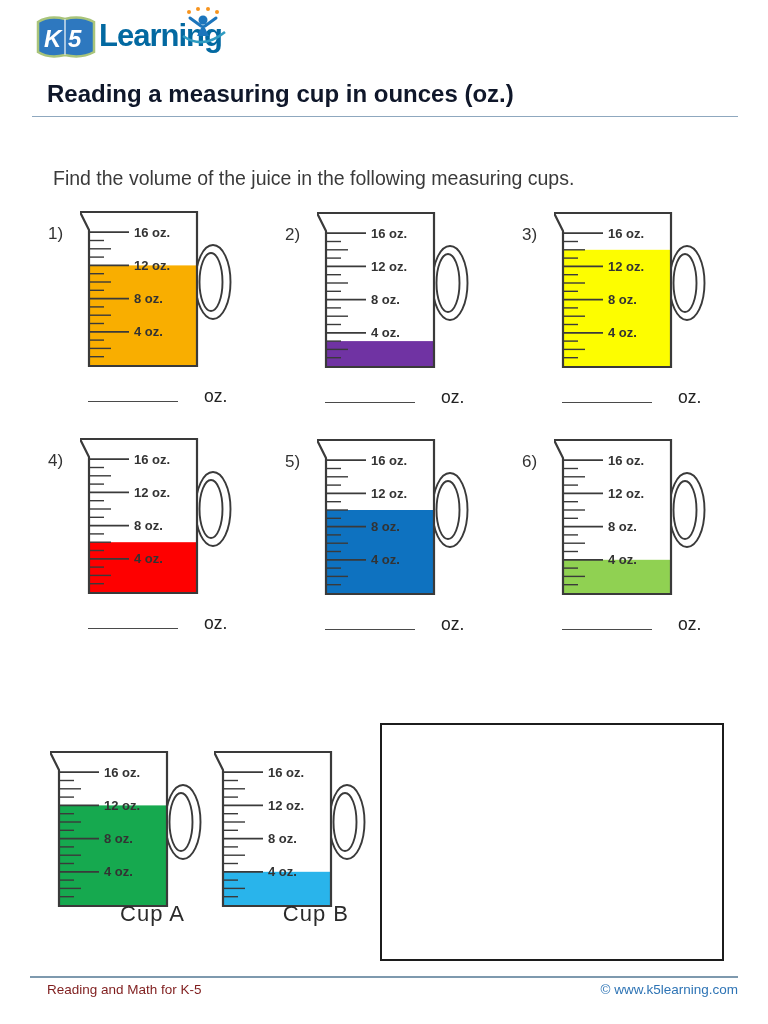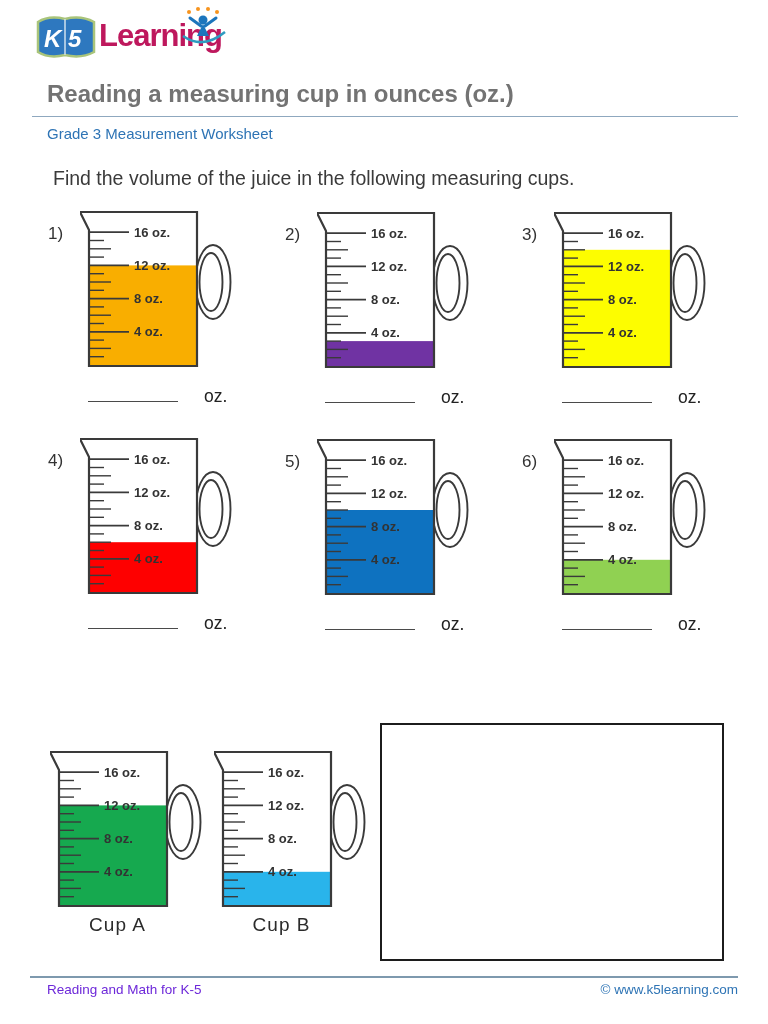--- a/index.html
+++ b/index.html
@@ -2,44 +2,44 @@
 <html><head>
 <meta charset="utf-8">
 <style>
   html,body{margin:0;padding:0;background:#fff;}
   .page{position:relative;width:768px;height:1024px;background:#fff;overflow:hidden;
         font-family:"Liberation Sans",sans-serif;color:#333;}
   
   .logo{position:absolute;left:35px;top:10px;width:230px;height:52px;}
   .logo-book{position:absolute;left:0;top:4px;}
   .logo-learning{position:absolute;left:64px;top:8px;font-size:31px;font-weight:700;
-        color:#be185d;letter-spacing:-1px;}
+        color:#0369a1;letter-spacing:-1px;}
   .logo-person{position:absolute;left:142px;top:-4px;}
   
-  .title{position:absolute;left:47px;top:80px;font-size:24px;font-weight:700;color:#737373;}
+  .title{position:absolute;left:47px;top:80px;font-size:24px;font-weight:700;color:#0f172a;}
   .title-rule{position:absolute;left:32px;top:116px;width:706px;height:1px;background:#8FA8BF;}
   .subtitle{position:absolute;left:47px;top:125px;font-size:15px;color:#2E74B5;}
   .instruction-1{position:absolute;left:45px;top:167px;font-size:19.5px;color:#3a3a3a;margin-left:8px;}
   .instruction-2{position:absolute;left:48px;top:675px;font-size:19.5px;color:#3a3a3a;line-height:26px;}
   
   .cup-cell{position:absolute;width:237px;height:232px;}
   .cup-num{position:absolute;left:2px;top:14px;font-size:17px;color:#333;}
   .cup-svg{position:absolute;left:34px;top:0;}
   svg text{font-family:"Liberation Sans",sans-serif;font-size:13px;font-weight:700;fill:#333;}
   .answer{position:absolute;left:42px;top:172px;display:flex;align-items:baseline;}
   .ans-line{display:inline-block;width:90px;height:19px;border-bottom:1.6px solid #4a4a4a;}
   .ans-oz{font-size:17.5px;color:#222;margin-left:26px;}
   
   .pour-cell{position:absolute;width:160px;height:200px;}
-  .pour-label{position:absolute;left:0;top:164px;width:135px;text-align:center;font-size:19px;
+  .pour-label{position:absolute;left:0;top:151px;width:135px;text-align:right;font-size:22px;
         letter-spacing:1px;color:#2b2b2b;}
   .draw-box{position:absolute;left:380px;top:723px;width:340px;height:234px;border:2px solid #1c1c1c;}
   
   .footer-rule{position:absolute;left:30px;top:976px;width:708px;height:2px;background:#7E99AE;}
-  .footer-left{position:absolute;left:47px;top:982px;font-size:13.5px;color:#6d28d9;}
+  .footer-left{position:absolute;left:47px;top:982px;font-size:13.5px;color:#7f1d1d;}
   .footer-right{position:absolute;right:30px;top:982px;font-size:13.5px;color:#2E74B5;text-align:right;}
   .footer-right a{color:#2E74B5;text-decoration:none;}
 </style>
 </head>
 <body>
 
 <div class="page">
 
   <div class="logo">
     <svg class="logo-book" width="62" height="46" viewBox="0 0 62 46">
@@ -56,21 +56,20 @@
       <circle cx="12" cy="6" r="2" fill="#F7941E"></circle>
       <circle cx="21" cy="3" r="2" fill="#F7941E"></circle>
       <circle cx="31" cy="3" r="2" fill="#F7941E"></circle>
       <circle cx="40" cy="6" r="2" fill="#F7941E"></circle>
       <path d="M6 30 Q26 44 48 26" stroke="#2E9BC1" stroke-width="2.5" fill="none"></path>
     </svg>
   </div>
 
   <div class="title">Reading a measuring cup in ounces (oz.)</div>
   <div class="title-rule"></div>
-  <div class="subtitle">Grade 3 Measurement Worksheet</div>
 
   <div class="instruction-1">Find the volume of the juice in the following measuring cups.</div>
 
   <div id="cups-root">
       <div class="cup-cell" style="left: 46px; top: 210px;">
         <span class="cup-num">1)</span>
         <svg class="cup-svg" width="155" height="162" viewBox="0 0 155 162">
     <ellipse cx="133" cy="72" rx="17.5" ry="37" fill="none" stroke="#3a3a3a" stroke-width="1.9"></ellipse>
     <ellipse cx="131" cy="72" rx="11.5" ry="29" fill="none" stroke="#3a3a3a" stroke-width="1.9"></ellipse>
     <polygon points="0,2 117,2 117,156 9,156 9,20" fill="#ffffff"></polygon>

